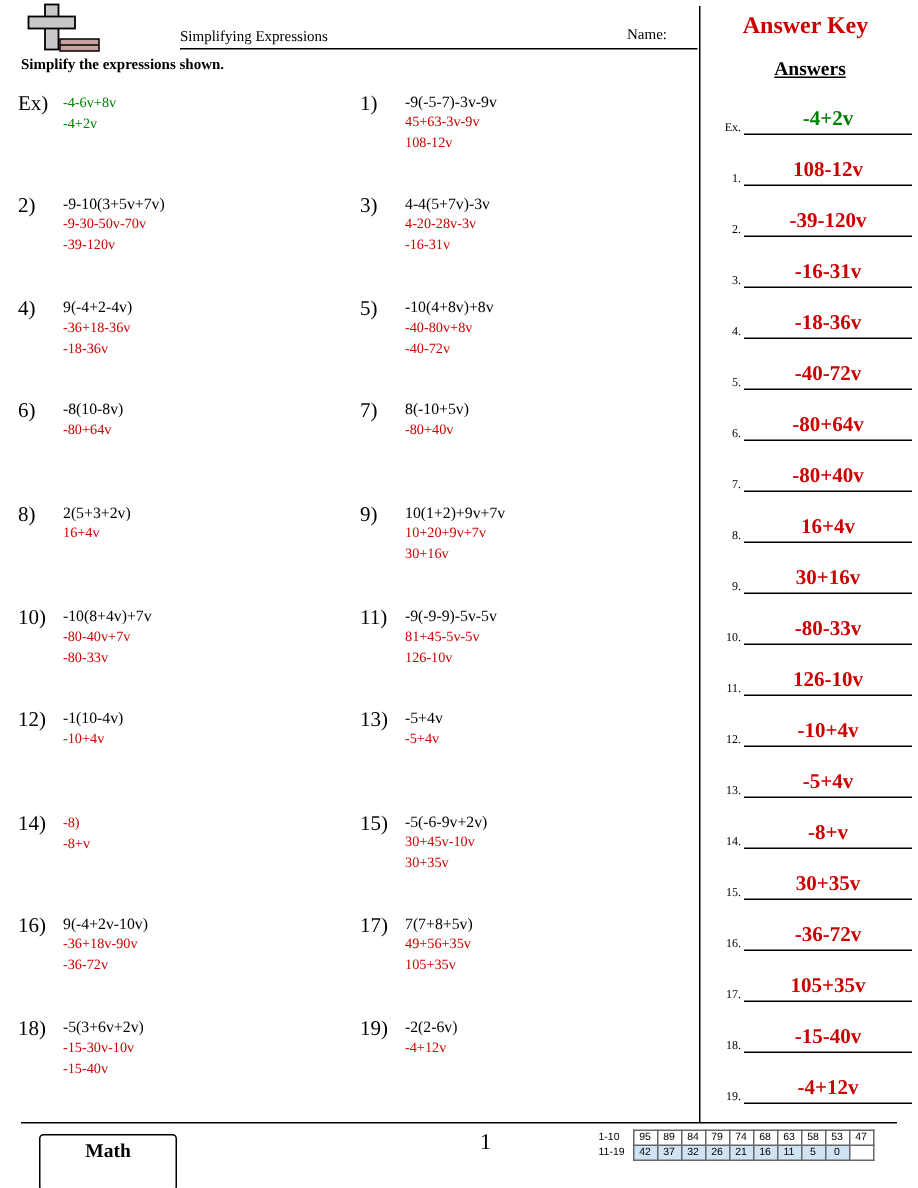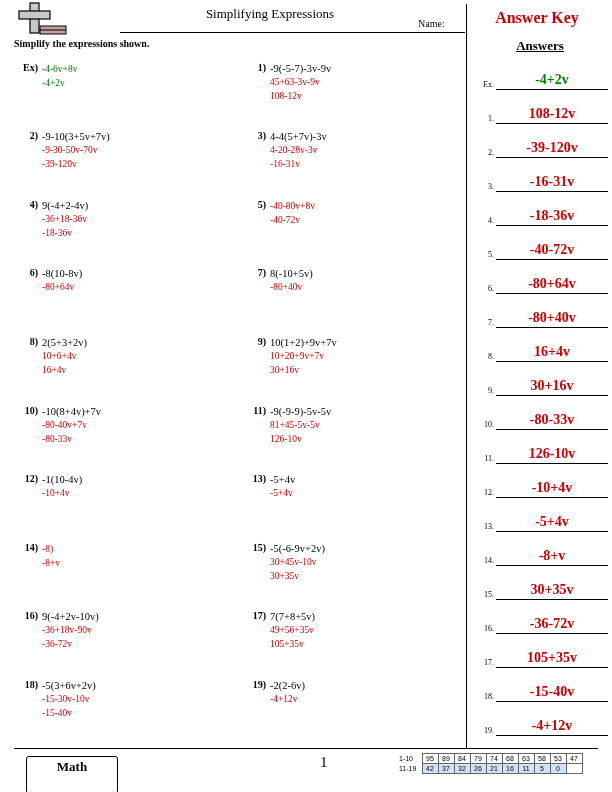--- a/index.html
+++ b/index.html
@@ -21,24 +21,24 @@
     left: 0; top: 0;
     width: 612px; height: 40px;
   }
   .logo {
     position: absolute;
     left: 14px; top: 2px;
     width: 60px; height: 36px;
   }
   .header-title {
     position: absolute;
-    left: 120px; top: 6px;
+    left: 120px; top: 19px;
     width: 300px;
-    text-align: center;
-    font-size: 13px;
+    text-align: left;
+    font-size: 10px;
     font-family: "Liberation Serif", serif;
   }
   .name-label {
     position: absolute;
     left: 418px; top: 18px;
     font-size: 10px;
   }
   .answer-key {
     position: absolute;
     left: 472px; top: 9px;
@@ -78,23 +78,22 @@
     width: 450px; height: 690px;
   }
   .prob {
     position: absolute;
     width: 225px;
   }
   .prob .num {
     position: absolute;
     left: 0; top: 0;
     width: 26px;
-    text-align: right;
-    font-size: 10px;
-    font-weight: bold;
+    font-size: 14px;
+    font-weight: normal;
   }
   .prob .body {
     position: absolute;
     left: 30px; top: 0;
     width: 190px;
   }
   .prob .q {
     font-size: 10.5px;
     color: #000;
     line-height: 13px;
@@ -277,20 +276,21 @@
       <div class="num">4)</div>
       <div class="body">
         <div class="q">9(-4+2-4v)</div>
         <div class="step">-36+18-36v</div>
         <div class="step">-18-36v</div>
       </div>
     </div>
     <div class="prob" style="left:228px; top:145px;">
       <div class="num">5)</div>
       <div class="body">
+        <div class="q">-10(4+8v)+8v</div>
         <div class="step">-40-80v+8v</div>
         <div class="step">-40-72v</div>
       </div>
     </div>
 
     <div class="prob" style="left:0px; top:213px;">
       <div class="num">6)</div>
       <div class="body">
         <div class="q">-8(10-8v)</div>
         <div class="step">-80+64v</div>
@@ -301,21 +301,20 @@
       <div class="body">
         <div class="q">8(-10+5v)</div>
         <div class="step">-80+40v</div>
       </div>
     </div>
 
     <div class="prob" style="left:0px; top:282px;">
       <div class="num">8)</div>
       <div class="body">
         <div class="q">2(5+3+2v)</div>
-        <div class="step">10+6+4v</div>
         <div class="step">16+4v</div>
       </div>
     </div>
     <div class="prob" style="left:228px; top:282px;">
       <div class="num">9)</div>
       <div class="body">
         <div class="q">10(1+2)+9v+7v</div>
         <div class="step">10+20+9v+7v</div>
         <div class="step">30+16v</div>
       </div>

